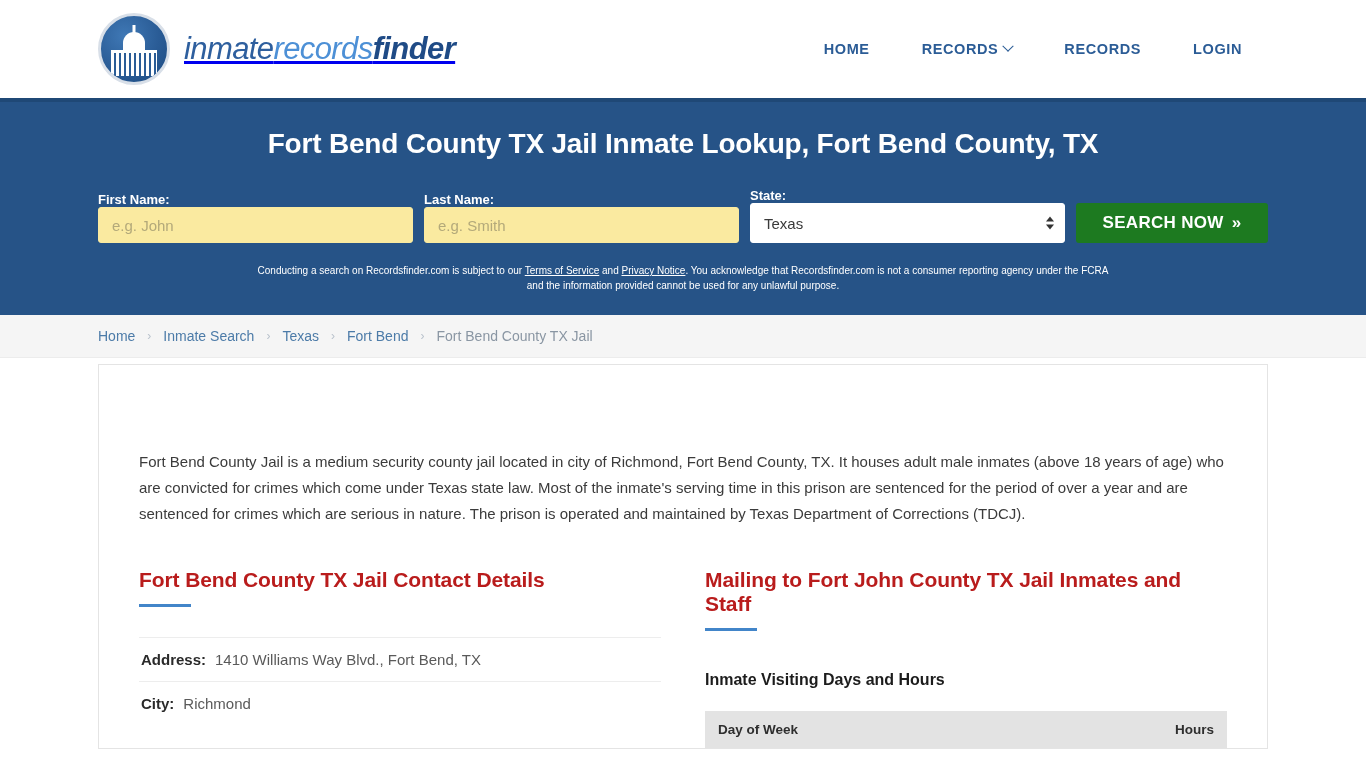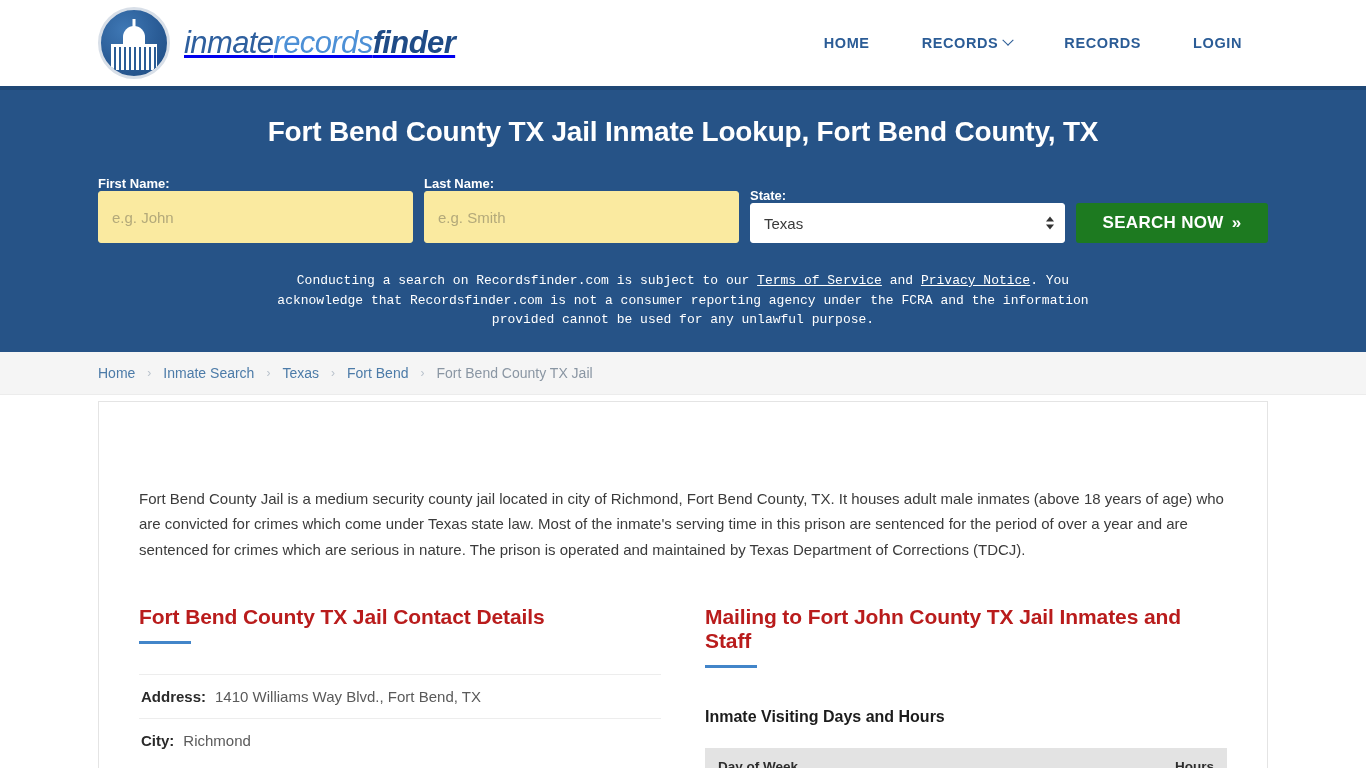--- a/index.html
+++ b/index.html
@@ -7,21 +7,21 @@
     width: 1366px;
     height: 768px;
     overflow: hidden;
     background: #ffffff;
     font-family: "Liberation Sans", sans-serif;
     color: #333333;
   }
 
   
   .topnav {
-    height: 86px;
+    height: 98px;
     background: #ffffff;
     display: flex;
     align-items: center;
     padding: 4px 98px;
   }
   .brand {
     display: flex;
     align-items: center;
     gap: 14px;
     flex: 0 0 auto;
@@ -157,21 +157,21 @@
   .field.state { flex: 1 1 0; }
   .field-label {
     display: block;
     font-size: 13px;
     font-weight: 700;
     margin-bottom: 0;
     color: #ffffff;
   }
   .text-input {
     width: 100%;
-    height: 52px;
+    height: 36px;
     background: #faeaa0;
     border: 1px solid #faeaa0;
     border-radius: 3px;
     padding: 0 13px;
     font-size: 15px;
     font-family: "Liberation Sans", sans-serif;
     color: #5b5b4a;
   }
   .text-input::placeholder { color: #b3a97a; }
   .select-wrap { position: relative; width: 100%; }
@@ -218,28 +218,27 @@
     font-family: "Liberation Sans", sans-serif;
     cursor: pointer;
     display: flex;
     align-items: center;
     justify-content: center;
     gap: 8px;
   }
 
   .disclaimer {
     text-align: center;
-    font-size: 13px;
+    font-size: 10px;
     line-height: 1.5;
-    margin-top: 28px;
+    margin-top: 20px;
     max-width: 860px;
     margin-left: auto;
     margin-right: auto;
     color: #ffffff;
-    font-family: Liberation Mono, monospace;
   }
   .disclaimer a { color: #ffffff; text-decoration: underline; }
 
   
   .crumbbar {
     background: #f5f5f5;
     border-bottom: 1px solid #ececec;
     padding: 13px 98px;
     display: flex;
     align-items: center;

